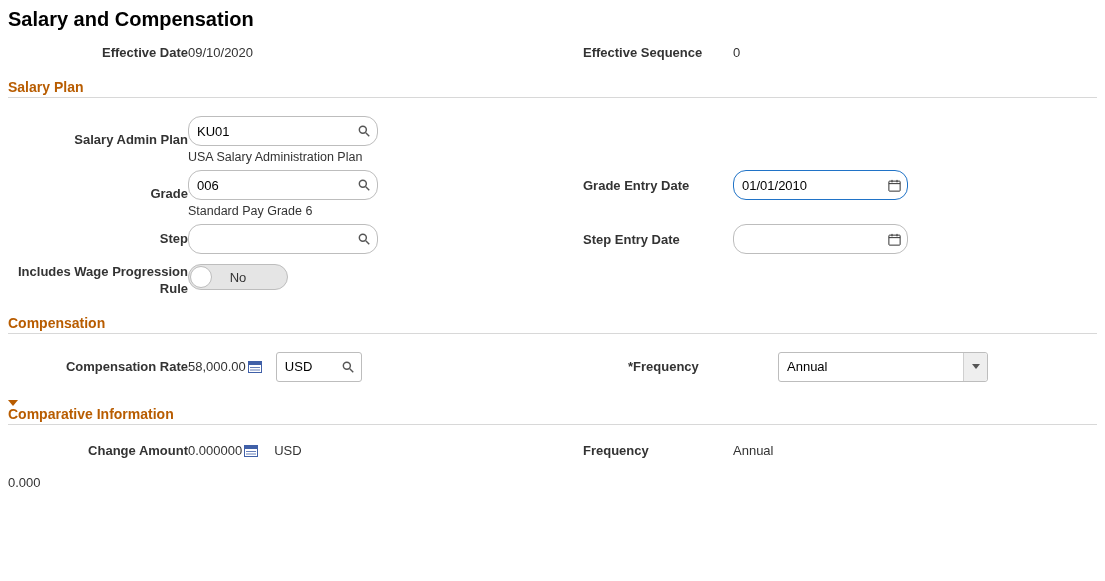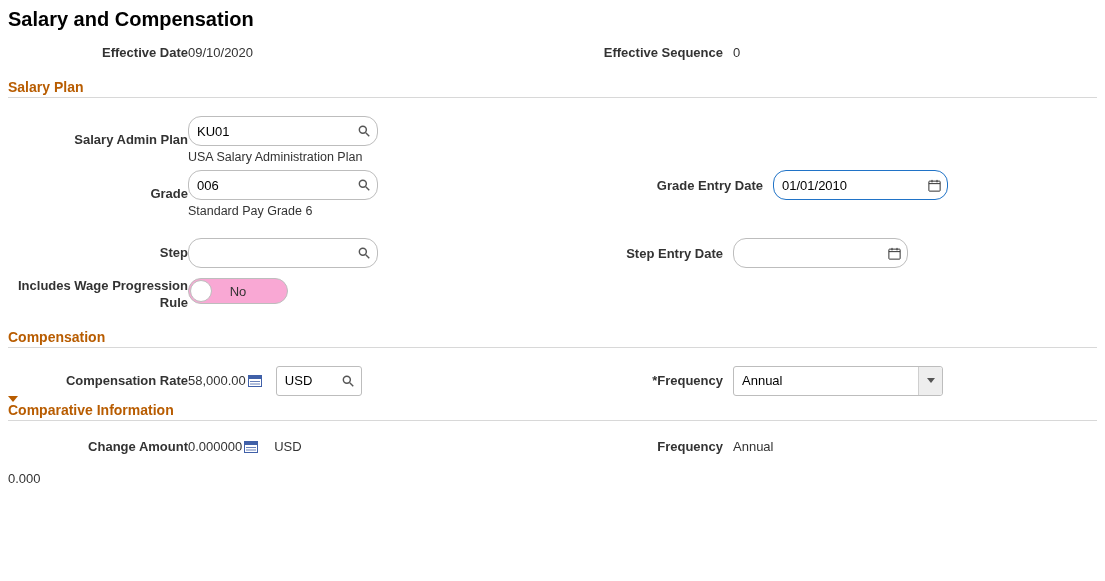--- a/index.html
+++ b/index.html
@@ -64,21 +64,20 @@
     .label-col {
       width: 180px;
       text-align: right;
       padding-right: 0;
       font-weight: bold;
       color: #333;
       line-height: 1.25;
     }
     .label-col-r {
       width: 150px;
-      text-align: right;
       padding-right: 10px;
       font-weight: bold;
       color: #333;
     }
     .input-wrap {
       position: relative;
       display: inline-flex;
       align-items: center;
     }
     .text-input {
@@ -105,21 +104,21 @@
     .desc-text {
       font-size: 12.5px;
       color: #333;
       margin-top: 4px;
       margin-left: 0;
     }
     .toggle {
       width: 100px; height: 26px;
       border: 1px solid #bdbdbd;
       border-radius: 14px;
-      background: #f9a8d4;
+      background: #e5e5e5;
       display: flex; align-items: center;
       position: relative;
       cursor: pointer;
     }
     .toggle-knob {
       width: 22px; height: 22px;
       border: 1px solid #bdbdbd;
       border-radius: 50%;
       background: #fff;
       position: absolute; left: 1px; top: 1px;
@@ -210,21 +209,21 @@
                 <line x1="15" y1="15" x2="21" y2="21"></line>
               </svg>
           </span>
         </div>
         <div class="desc-text">USA Salary Administration Plan</div>
       </div>
     </div>
   </div>
 </div>
 
-<div class="two-col" style="margin-bottom: 20px; gap: 40px;">
+<div class="two-col" style="margin-bottom: 6px;">
   <div class="left-block">
     <div class="col-left">
       <div class="label-col">Grade</div>
       <div>
         <div class="input-wrap">
           <input class="text-input" type="text" value="006" style="">
           <span class="icon-btn">
             <svg width="14" height="14" viewBox="0 0 24 24" fill="none" stroke="#555" stroke-width="2.5">
                 <circle cx="10" cy="10" r="6"></circle>
                 <line x1="15" y1="15" x2="21" y2="21"></line>
@@ -295,21 +294,21 @@
 <div class="form-row" style="margin-bottom: 18px;">
   <div class="label-col" style="padding-top:0;">Includes Wage Progression Rule</div>
   <div class="toggle">
     <div class="toggle-knob"></div>
     <div class="toggle-label">No</div>
   </div>
 </div>
 
 <div class="section-title">Compensation</div>
 
-<div class="two-col" style="align-items: center;">
+<div class="two-col" style="margin-bottom: 18px; align-items: center; gap: 45px;">
   <div class="left-block">
     <div class="col-left">
       <div class="label-col">Compensation Rate</div>
       <div class="comp-rate-value">
         <span>58,000.00</span>
         <span class="small-icon">
           <svg width="14" height="12" viewBox="0 0 14 12">
               <rect x="0.5" y="0.5" width="13" height="11" fill="#fff" stroke="#4060a8"></rect>
               <rect x="0.5" y="0.5" width="13" height="3.5" fill="#4060a8"></rect>
               <line x1="2" y1="6.5" x2="12" y2="6.5" stroke="#4060a8" stroke-width="0.8"></line>

